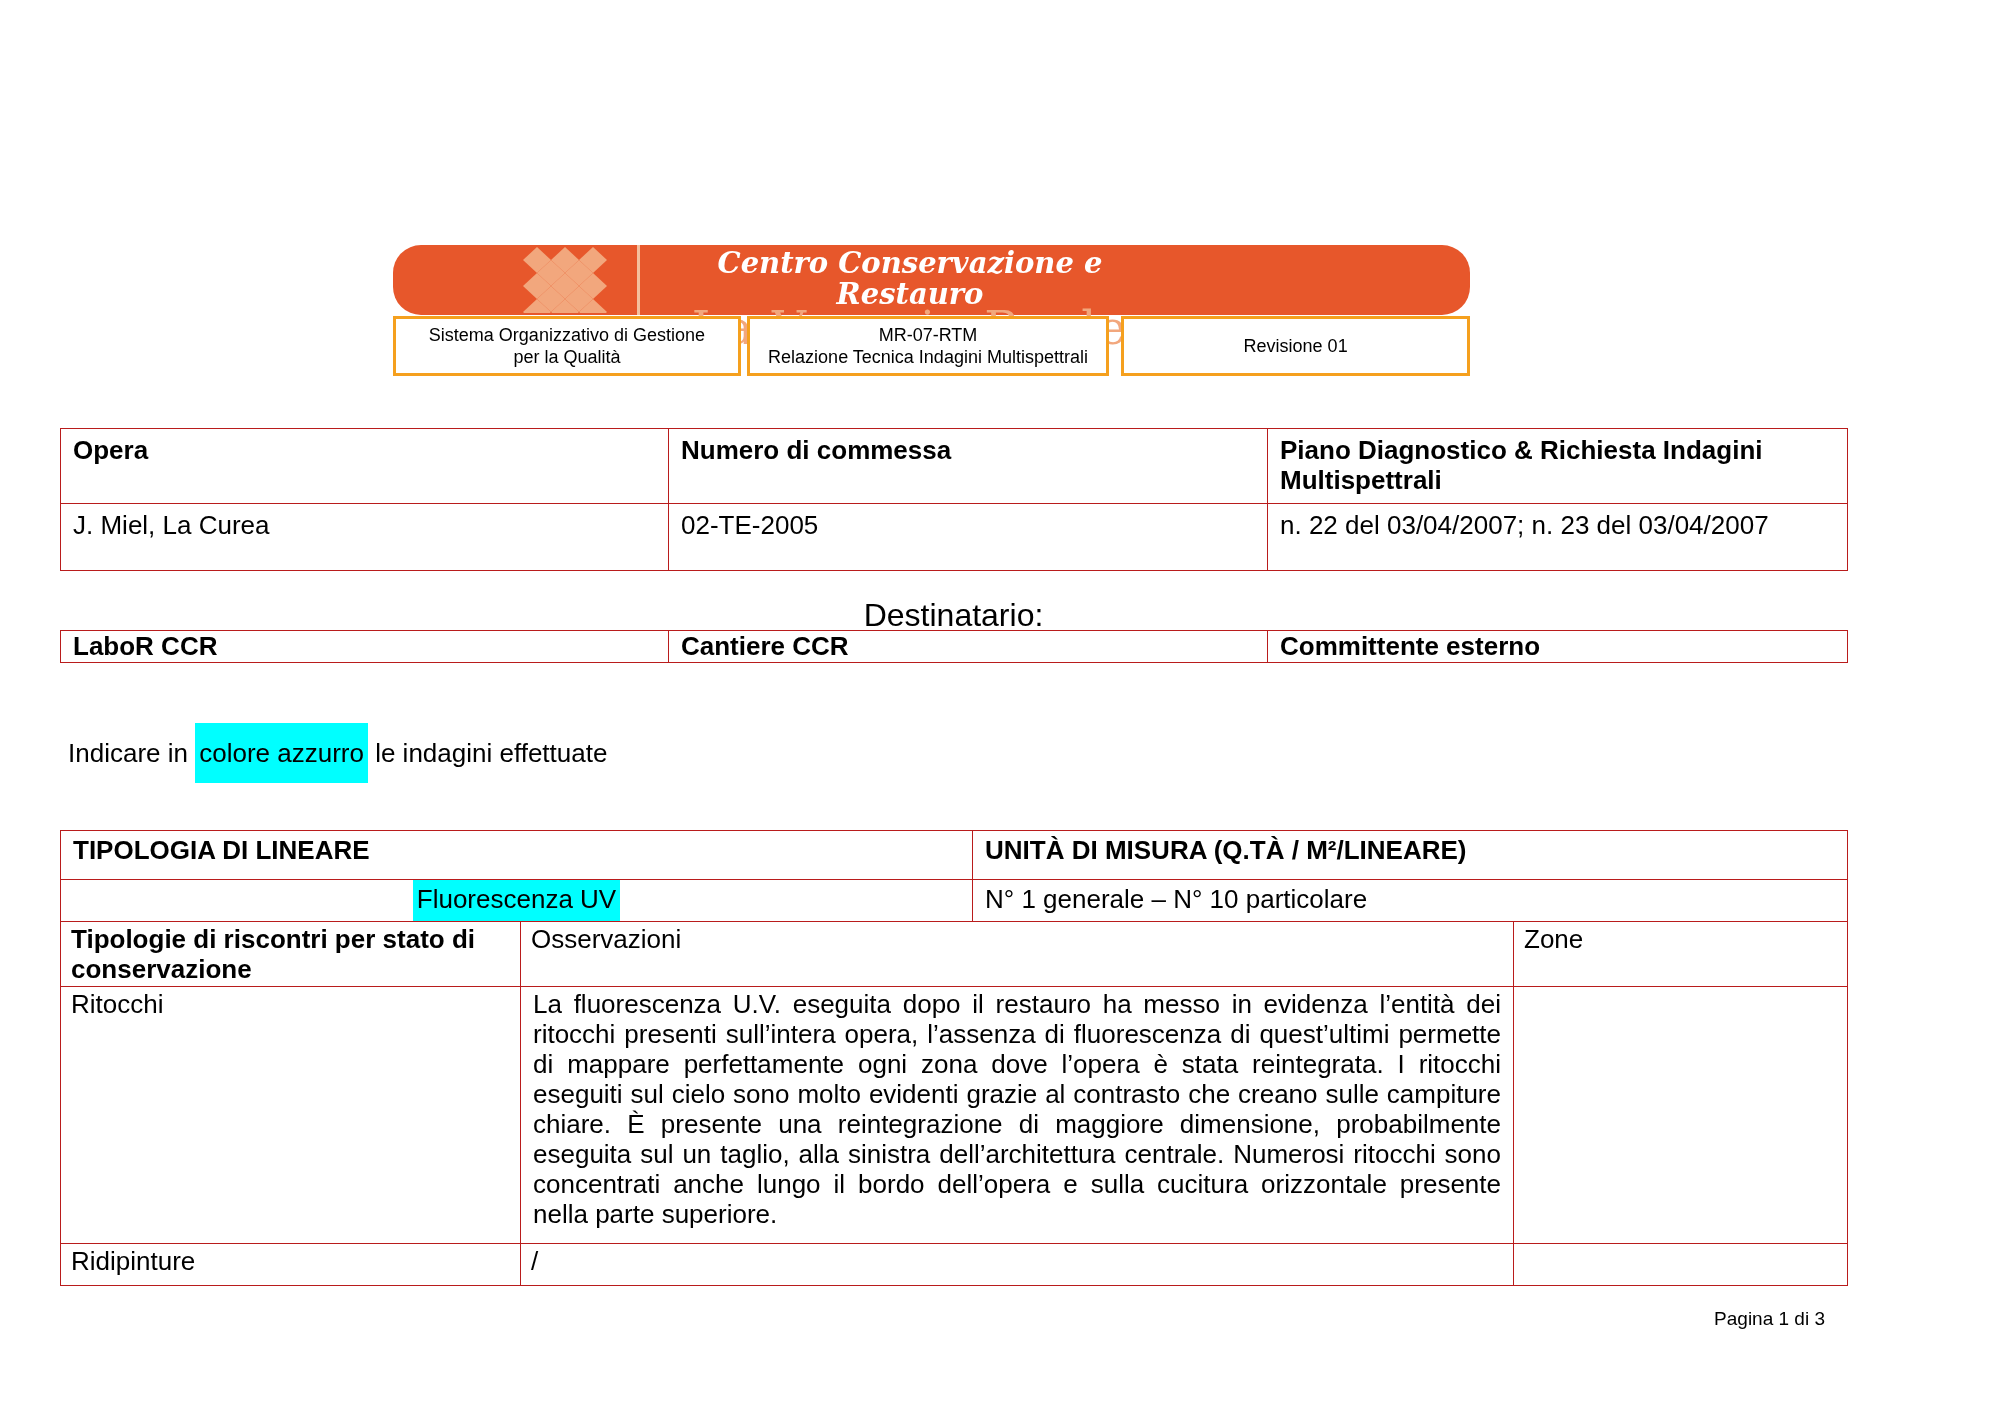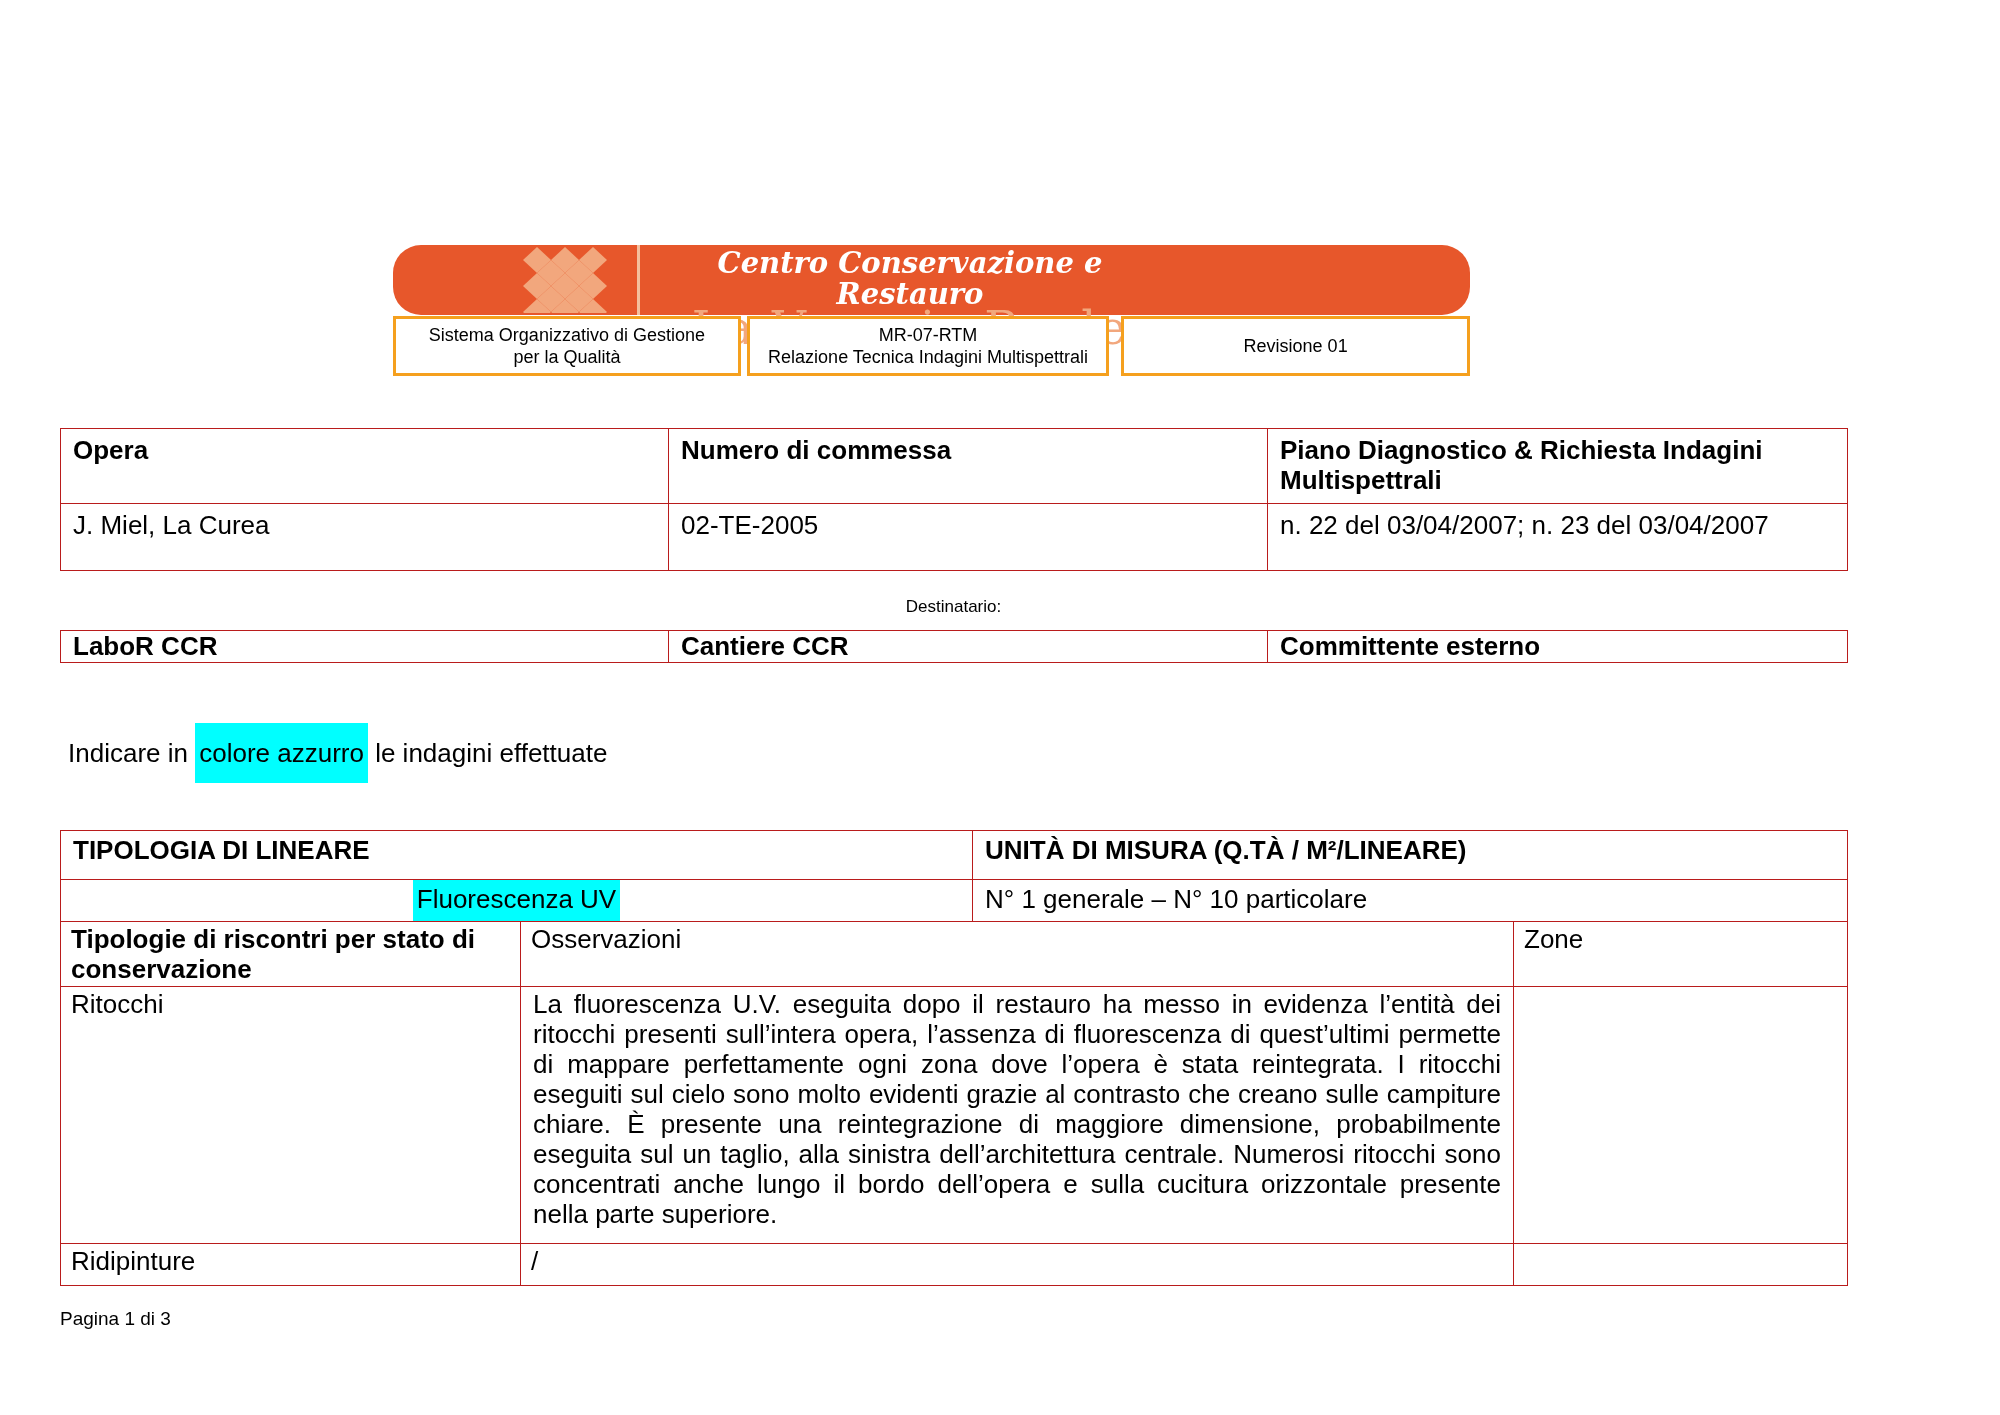--- a/index.html
+++ b/index.html
@@ -59,37 +59,37 @@
     overflow: hidden;
   }
   .bold { font-weight: bold; }
 
   .t-opera { top: 428px; width: 1787px; }
   .t-dest  { top: 630px; width: 1787px; }
   .t-dest td { padding: 1px 12px; line-height: 28px; }
 
   .dest-label {
     position: absolute; left: 60px; top: 597px; width: 1787px;
-    text-align: center; font-size: 17px;
+    text-align: center; font-size: 32px;
   }
 
   .note { position: absolute; left: 68px; top: 738px; font-size: 26px; }
   .hl { background: var(--cyan, #00ffff); padding: 15px 4px; }
 
   .t-ind-top { top: 830px; width: 1787px; }
   .t-ind-top td { padding: 4px 12px; }
   .t-ind-main { top: 921px; width: 1787px; }
   .t-ind-main td { padding: 2px 10px; }
   .col-head1 { font-size: 25px; line-height: 28px; }
   .obs-cell { text-align: justify; line-height: 32px; padding: 2px 12px !important; }
   .center { text-align: center; }
 
   .footer {
     position: absolute; left: 60px; top: 1308px; width: 1765px;
-    text-align: left; font-size: 19px;
+    text-align: right; font-size: 19px;
   }
 </style>
 </head>
 <body>
 
 <div class="page">
 
   <div class="banner">
     <svg class="logo-diamonds" width="84" height="66" viewBox="0 0 84 66" xmlns="http://www.w3.org/2000/svg">
       <g fill="#f2a77d">

